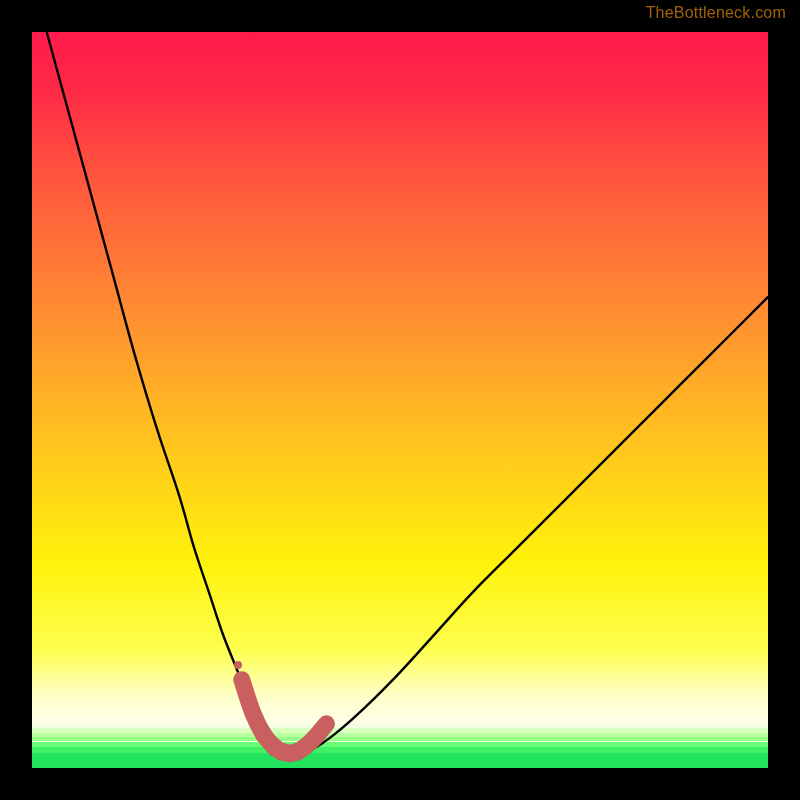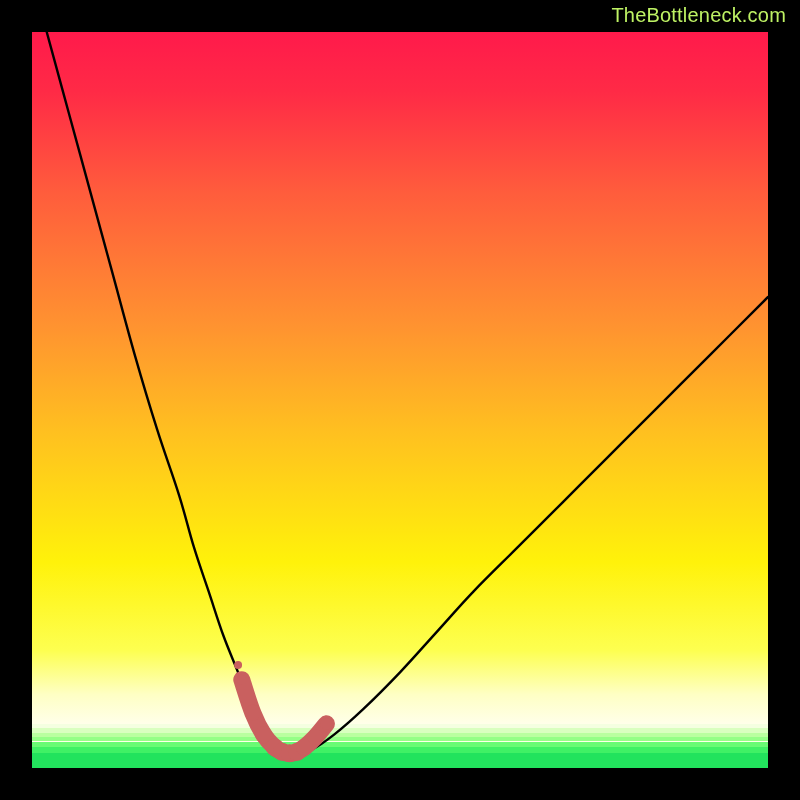--- a/index.html
+++ b/index.html
@@ -40,22 +40,22 @@
     position: absolute;
     inset: 0;
     width: 100%;
     height: 100%;
     overflow: visible;
   }
   .watermark {
     position: absolute;
     top: 4px;
     right: 14px;
-    color: #bef264;
-    font-size: 20px;
+    color: #a16207;
+    font-size: 16px;
     letter-spacing: 0.2px;
     font-weight: 500;
   }
 </style>
 </head>
 <body>
 
 <div class="frame">
 
   <div class="watermark">TheBottleneck.com</div>

